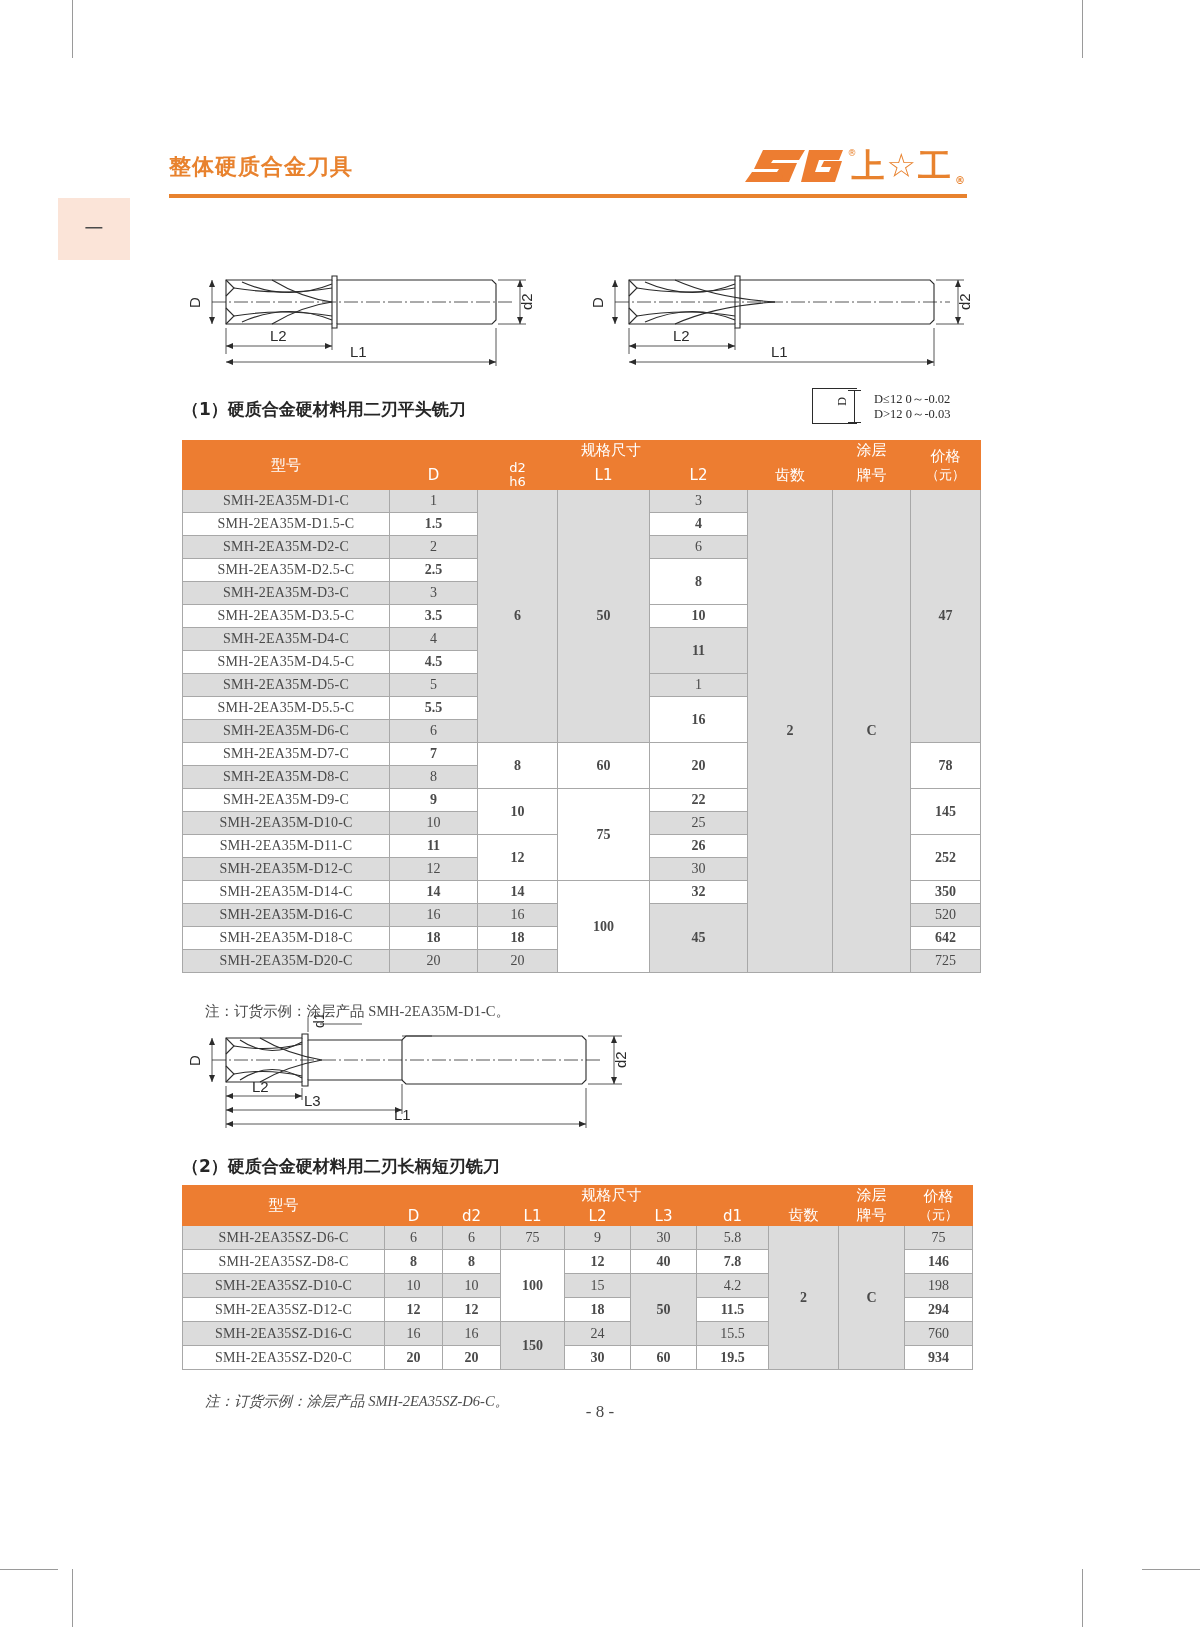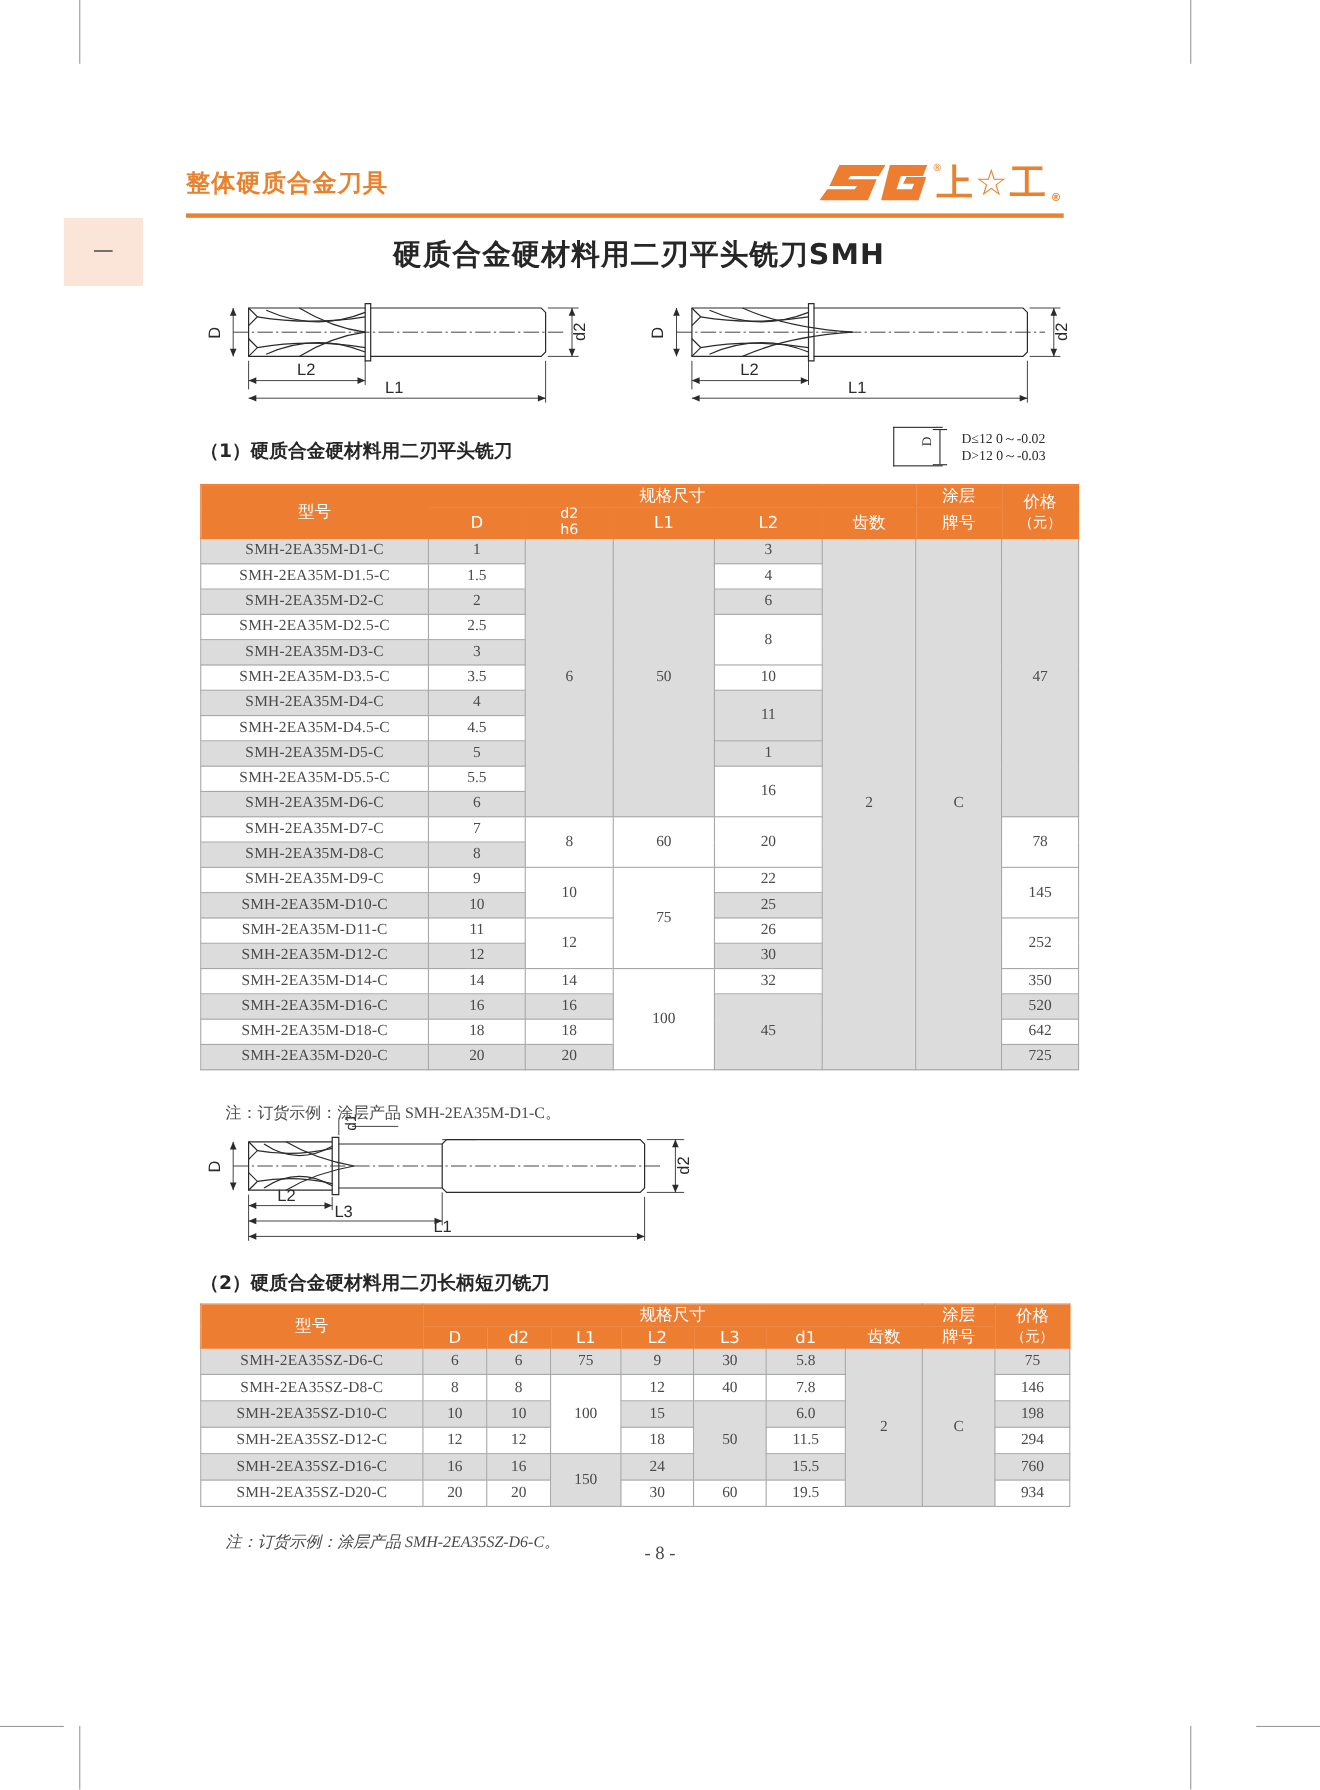--- a/index.html
+++ b/index.html
@@ -118,21 +118,21 @@
   }
   table.spec thead th{
     background:#ed7d31;color:#ffffff;
     font-weight:normal;
     font-family:"DejaVu Sans","Liberation Sans",sans-serif;
     font-size:15px;
     border:1px solid #ffffff;
   }
   table.spec thead th.outer{border-color:#ed7d31;}
   table.spec tbody tr.alt td{background:#dcdcdc;}
-  table.spec tbody td.white{background:#ffffff;}
+  table.spec tbody td.white{background:#ffffff;font-weight:bold;}
   table.spec tbody td.shade{background:#dcdcdc;}
   .model-cell{font-size:14px;letter-spacing:0.2px;}
   .sub-h6{font-size:13px;line-height:14px;}
 
   #table1{left:182px;top:440px;width:798px;}
   #table2{left:182px;top:1185px;width:790px;}
 
   .note{
     position:absolute;font-size:14.5px;color:#4a4a4a;
     font-family:"Liberation Serif","DejaVu Serif",serif;
@@ -177,21 +177,20 @@
         <span class="logo-reg">®</span>
       </div>
       <div class="logo-cn">
         <span>上☆工</span>
         <span class="reg2">®</span>
       </div>
     </div>
     <div class="header-rule"></div>
   </div>
 
-  <div class="main-title">硬质合金硬材料用二刃平头铣刀SMH</div>
 
   <div class="dwg dwg1">
     <svg width="360" height="120" viewBox="0 0 360 120">
       <g stroke="#2b2b2b" fill="none" stroke-width="1.1">
         <path d="M44 22 L150 22 L150 18 L155 18 L155 22 L310 22 L314 26 L314 62 L310 66 L155 66 L155 70 L150 70 L150 66 L44 66 Z"></path>
         <path d="M44 22 L52 30 L44 38"></path>
         <path d="M44 50 L52 58 L44 66"></path>
         <path d="M52 30 Q100 38 150 30"></path>
         <path d="M52 58 Q100 50 150 58"></path>
         <path d="M60 24 Q105 44 150 26"></path>
@@ -568,21 +567,21 @@
           <td rowspan="1" class="white">40</td>
           <td class="white">7.8</td>
           <td class="white">146</td>
         </tr>
         <tr class="alt">
           <td class="model-cell shade" style="height: 23px;">SMH-2EA35SZ-D10-C</td>
           <td class="shade">10</td>
           <td class="shade">10</td>
           <td class="shade">15</td>
           <td rowspan="3" class="white">50</td>
-          <td class="shade">6.0</td>
+          <td class="shade">4.2</td>
           <td class="shade">198</td>
         </tr>
         <tr>
           <td class="model-cell" style="height: 23px;">SMH-2EA35SZ-D12-C</td>
           <td class="white">12</td>
           <td class="white">12</td>
           <td class="white">18</td>
           <td class="white">11.5</td>
           <td class="white">294</td>
         </tr>

